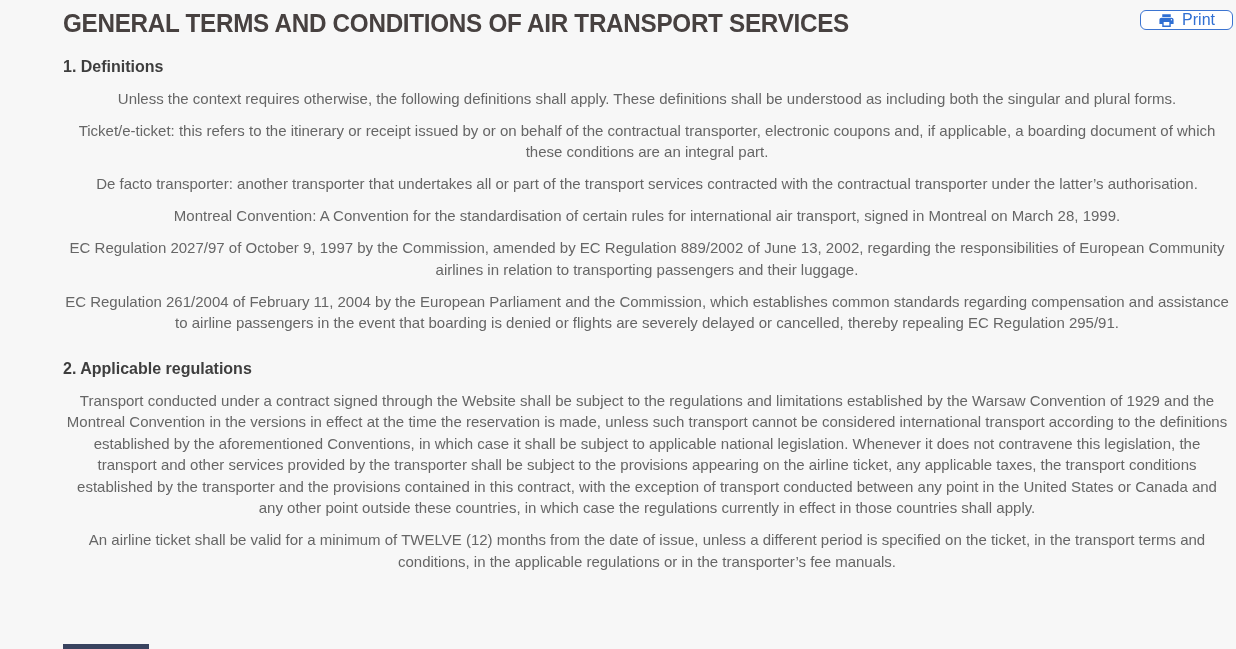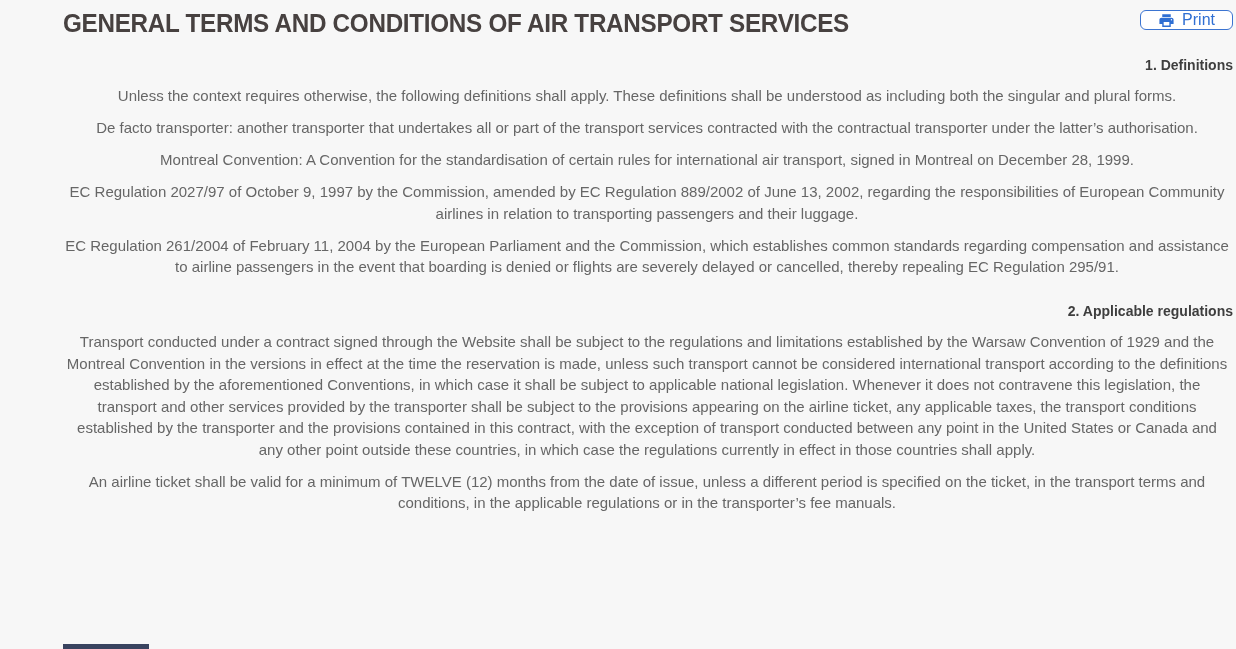--- a/index.html
+++ b/index.html
@@ -44,26 +44,25 @@
     color: #2f6fd3;
     font-family: "Liberation Sans", sans-serif;
     font-size: 16px;
     padding: 0 17px;
     margin-top: 4px;
     cursor: pointer;
     flex: 0 0 auto;
   }
   .print-btn svg { display: block; }
   .section-heading {
-    font-size: 14px;
+    font-size: 16px;
     font-weight: 600;
     color: #3e3e3e;
     margin: 25px 0 11px 0;
     line-height: 1.25;
-    text-align: right;
   }
   .section-heading.first { margin-top: 19px; }
   .para {
     font-size: 15px;
     line-height: 21.5px;
     color: #666666;
     margin: 0 0 10.5px 0;
     max-width: 1168px;
     text-align: center;
   }
@@ -89,22 +88,23 @@
           <path d="M19 8H5c-1.66 0-3 1.34-3 3v6h4v4h12v-4h4v-6c0-1.66-1.34-3-3-3zm-3 11H8v-5h8v5zm3-7c-.55 0-1-.45-1-1s.45-1 1-1 1 .45 1 1-.45 1-1 1zm-1-9H6v4h12V3z"></path>
         </svg>
       </span>
       <span>Print</span>
     </button>
   </div>
 
   <section>
     <h2 class="section-heading first">1. Definitions</h2>
     <p class="para">Unless the context requires otherwise, the following definitions shall apply. These definitions shall be understood as including both the singular and plural forms.</p>
+    <p class="para">Ticket/e-ticket: this refers to the itinerary or receipt issued by or on behalf of the contractual transporter, electronic coupons and, if applicable, a boarding document of which these conditions are an integral part.</p>
     <p class="para">De facto transporter: another transporter that undertakes all or part of the transport services contracted with the contractual transporter under the latter’s authorisation.</p>
-    <p class="para">Montreal Convention: A Convention for the standardisation of certain rules for international air transport, signed in Montreal on December 28, 1999.</p>
+    <p class="para">Montreal Convention: A Convention for the standardisation of certain rules for international air transport, signed in Montreal on March 28, 1999.</p>
     <p class="para">EC Regulation 2027/97 of October 9, 1997 by the Commission, amended by EC Regulation 889/2002 of June 13, 2002, regarding the responsibilities of European Community airlines in relation to transporting passengers and their luggage.</p>
     <p class="para">EC Regulation 261/2004 of February 11, 2004 by the European Parliament and the Commission, which establishes common standards regarding compensation and assistance to airline passengers in the event that boarding is denied or flights are severely delayed or cancelled, thereby repealing EC Regulation 295/91.</p>
   </section>
 
   <section>
     <h2 class="section-heading">2. Applicable regulations</h2>
     <p class="para">Transport conducted under a contract signed through the Website shall be subject to the regulations and limitations established by the Warsaw Convention of 1929 and the Montreal Convention in the versions in effect at the time the reservation is made, unless such transport cannot be considered international transport according to the definitions established by the aforementioned Conventions, in which case it shall be subject to applicable national legislation. Whenever it does not contravene this legislation, the transport and other services provided by the transporter shall be subject to the provisions appearing on the airline ticket, any applicable taxes, the transport conditions established by the transporter and the provisions contained in this contract, with the exception of transport conducted between any point in the United States or Canada and any other point outside these countries, in which case the regulations currently in effect in those countries shall apply.</p>
   </section>
 
   <section>

